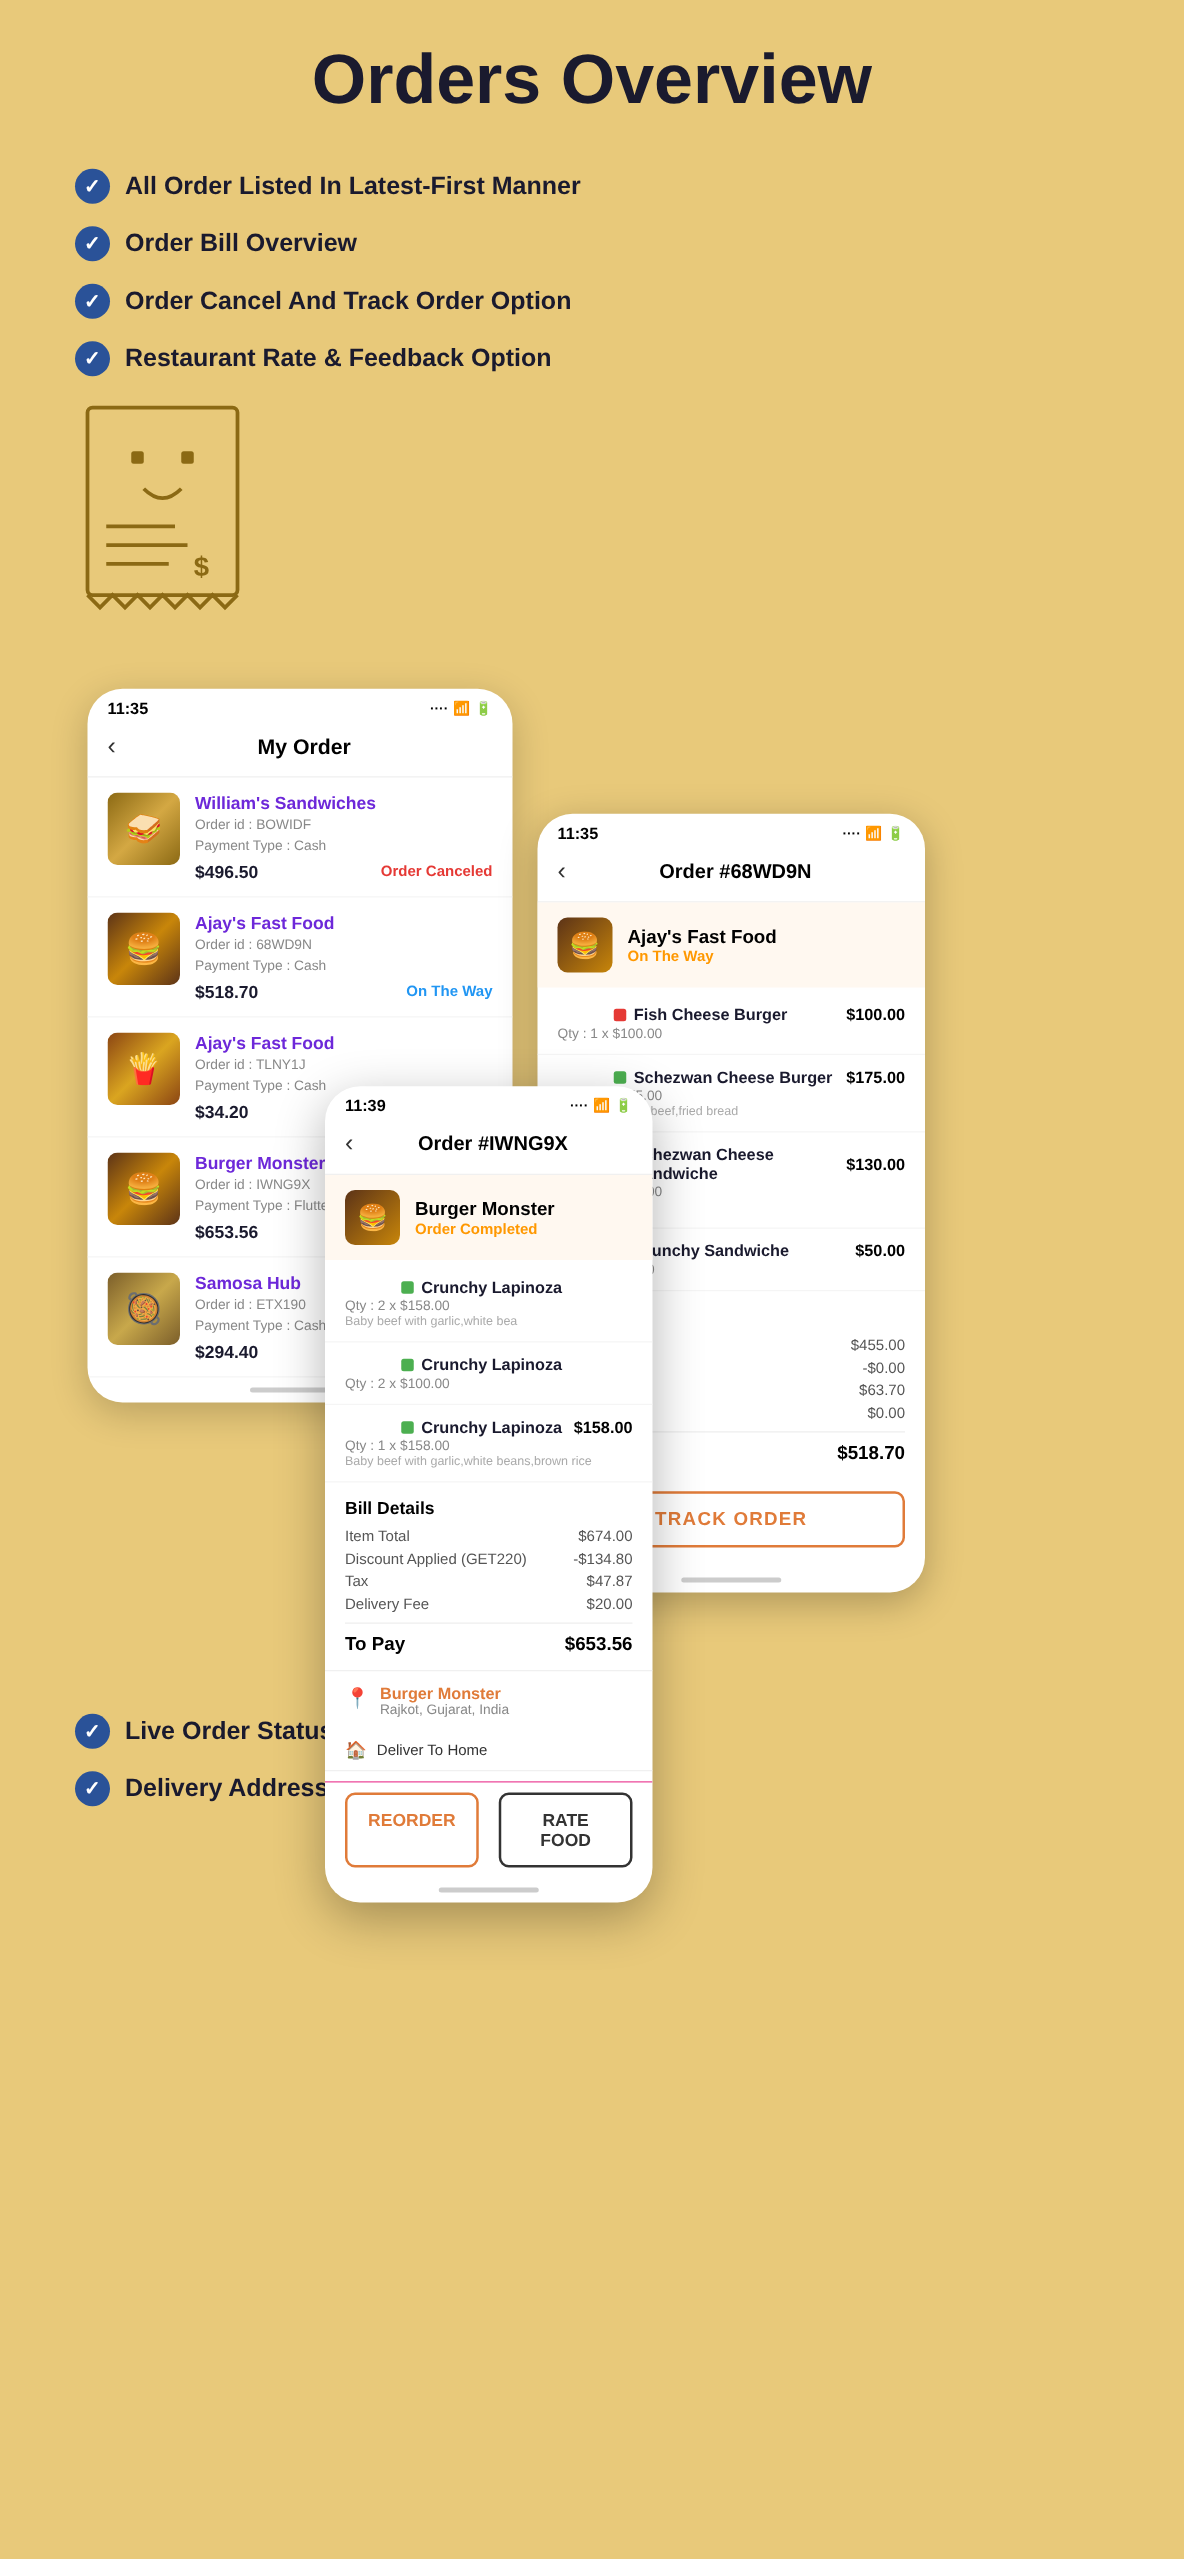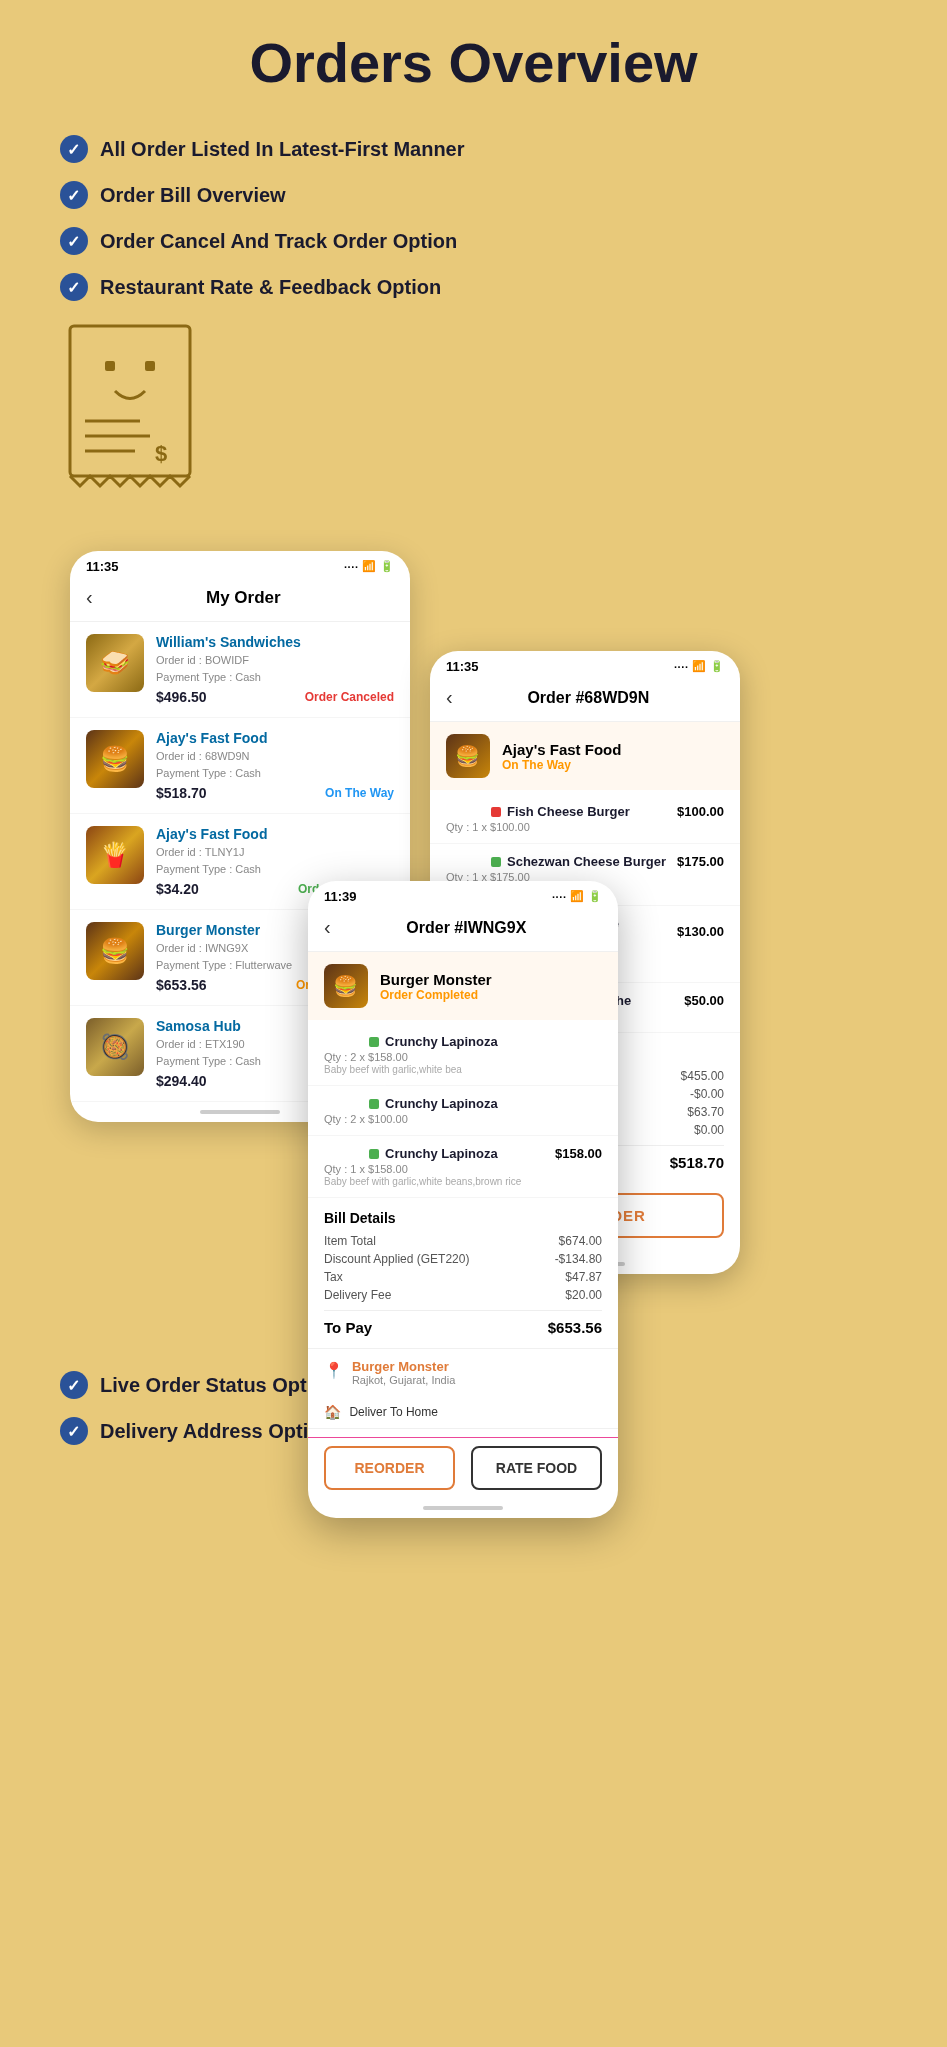--- a/index.html
+++ b/index.html
@@ -106,28 +106,27 @@
       border-radius: 28px;
       box-shadow: 0 8px 30px rgba(0,0,0,0.25);
       overflow: hidden;
       z-index: 2;
     }
 
     
     .phone-3 {
       position: absolute;
       left: 220px;
-      top: 330px;
-      width: 310px;
+      top: 318px;
+      width: 262px;
       background: white;
       border-radius: 28px;
       box-shadow: 0 12px 40px rgba(0,0,0,0.3);
       overflow: hidden;
       z-index: 3;
-      margin-left: 48px;
     }
 
     .phone-status-bar {
       display: flex;
       justify-content: space-between;
       align-items: center;
       padding: 8px 16px 4px;
       font-size: 13px;
       font-weight: 600;
     }
@@ -213,21 +212,21 @@
       justify-content: center;
       font-size: 24px;
     }
 
     .order-info {
       flex: 1;
     }
     .order-restaurant {
       font-size: 14px;
       font-weight: 700;
-      color: #0369a1;
+      color: #6d28d9;
       margin-bottom: 2px;
     }
     .order-meta {
       font-size: 11px;
       color: #888;
       line-height: 1.5;
     }
     .order-price-row {
       display: flex;
       justify-content: space-between;

